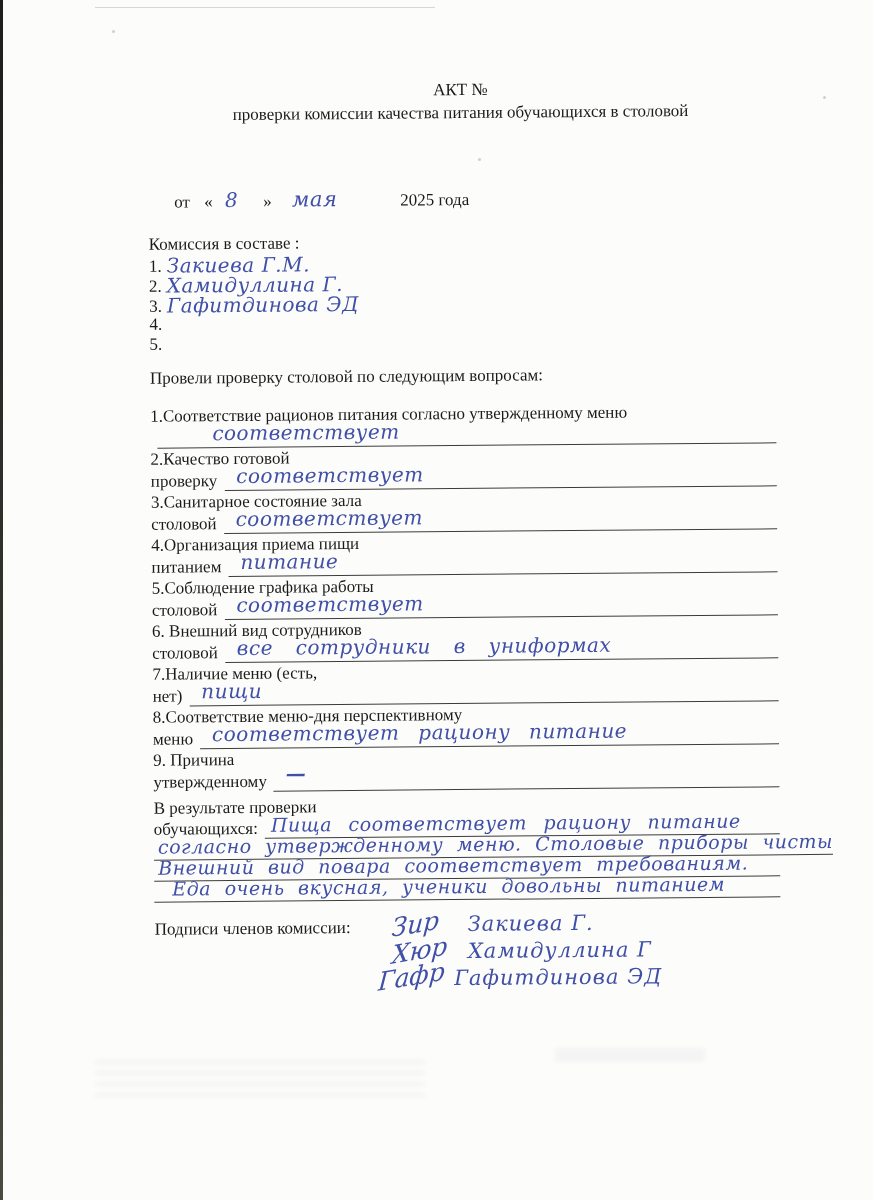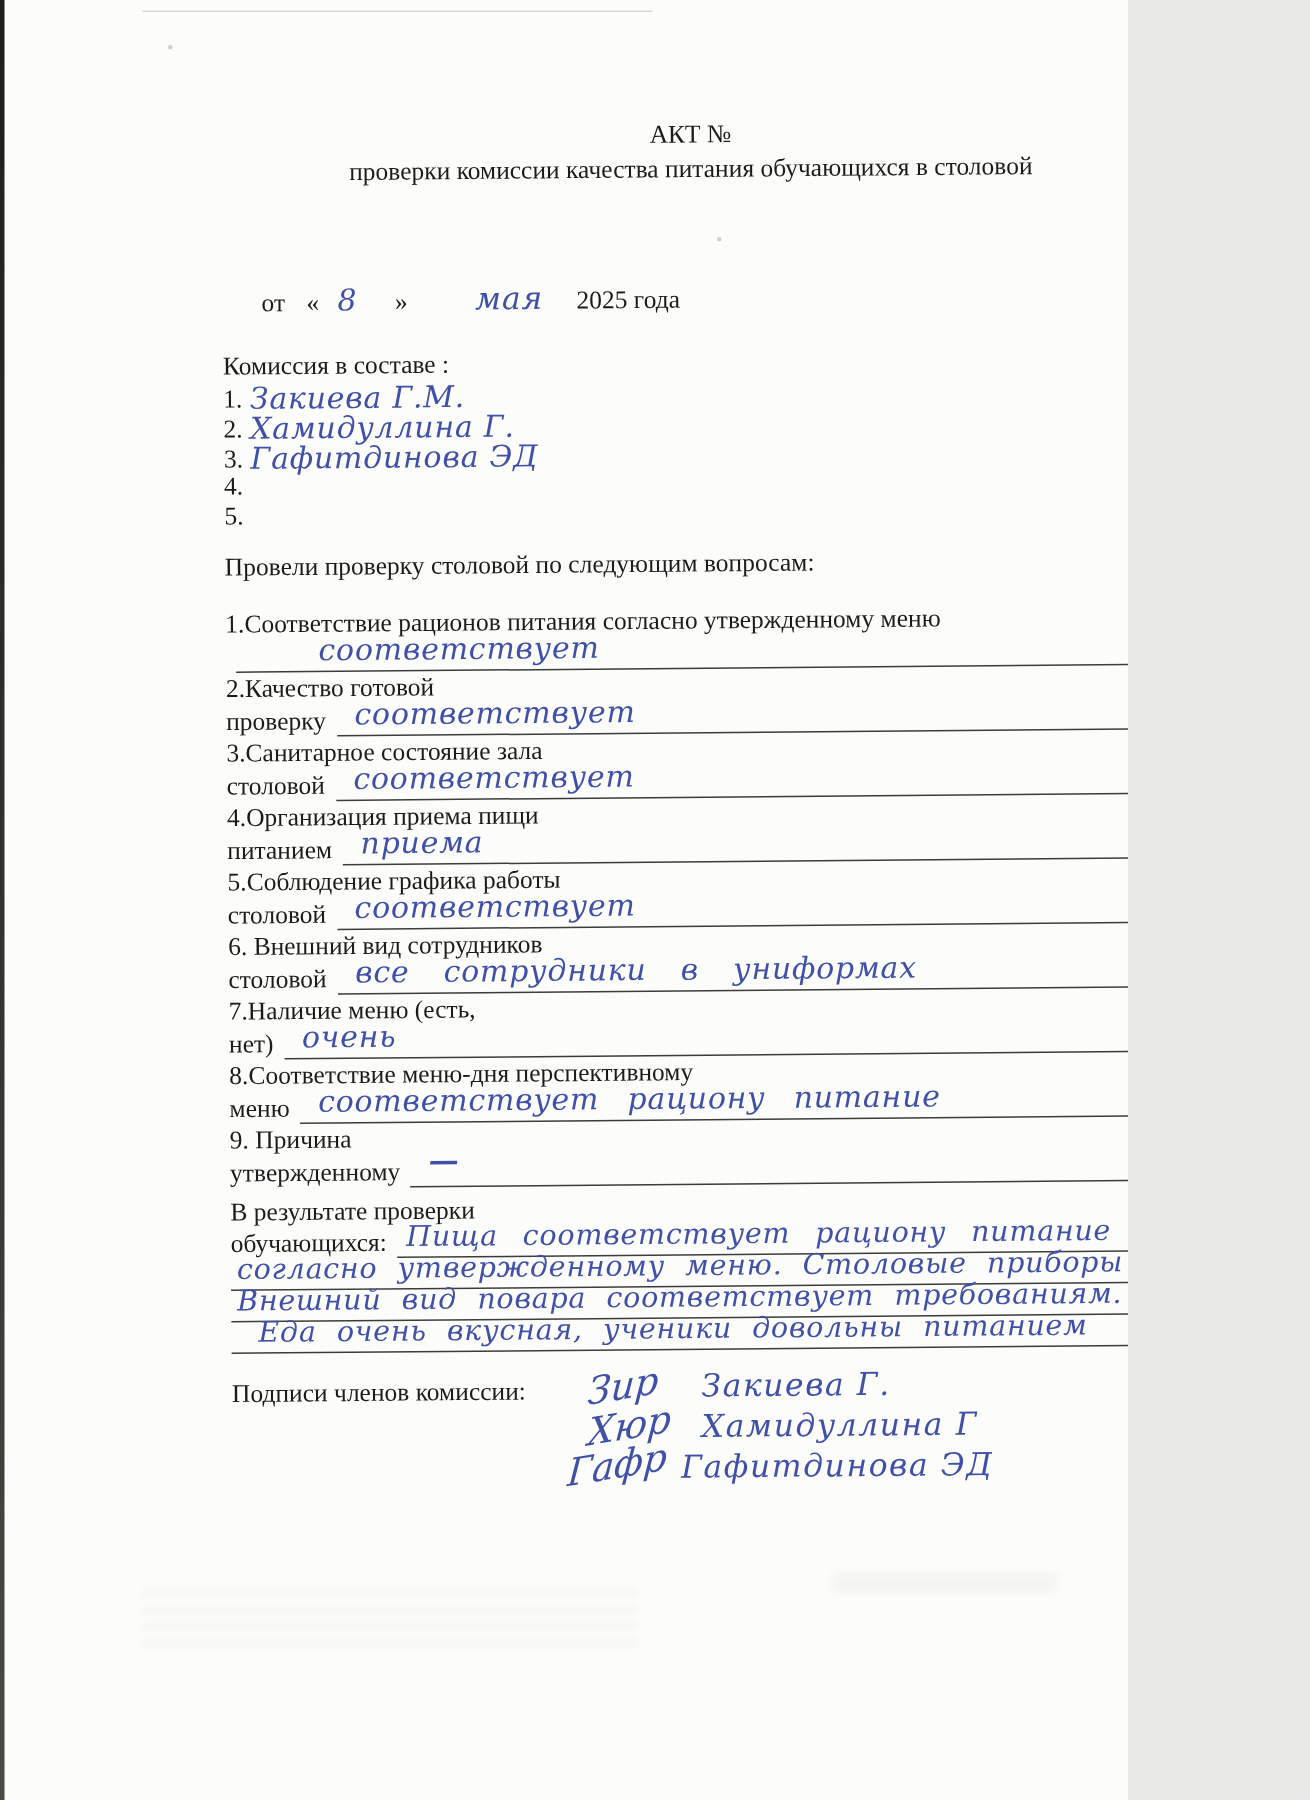--- a/index.html
+++ b/index.html
@@ -1,34 +1,34 @@
 <!DOCTYPE html>
 <html><head>
 <meta charset="utf-8">
 <style>
   html,body{margin:0;padding:0;}
   body{width:873px;height:1200px;background:#e9e9e6;}
-  .page{position:relative;width:752px;height:1200px;background:#fcfcfa;overflow:hidden;
+  .page{position:relative;width:873px;height:1200px;background:#fcfcfa;overflow:hidden;
         font-family:"Liberation Serif","DejaVu Serif",serif;color:#1b1b1b;}
   .edge-left{position:absolute;left:0;top:0;width:3px;height:1200px;
         background:linear-gradient(to bottom,#1d1d1b,#34342f 55%,#4a4a43);}
   .top-scan-line{position:absolute;left:95px;top:7px;width:340px;height:1px;background:#d7d7d1;}
   .speck{position:absolute;width:3px;height:3px;border-radius:50%;background:#9a9a94;opacity:.45;}
   .sp1{left:112px;top:30px;} .sp2{left:478px;top:158px;} .sp3{left:823px;top:96px;}
 
   .content{position:absolute;left:150px;top:0;width:626px;transform:rotate(-0.5deg);
         transform-origin:50% 40%;font-size:17px;}
 
   .title-block{margin-top:78px;text-align:center;line-height:23px;}
 
   .date-row{margin-top:62px;margin-left:26px;line-height:24px;white-space:nowrap;}
   .date-row .q-open{margin-left:10px;}
   .date-row .hw-day{margin-left:8px;display:inline-block;width:30px;}
   .date-row .q-close{margin-left:4px;}
-  .date-row .hw-month{display:inline-block;width:86px;text-align:right;}
+  .date-row .hw-month{margin-left:16px;display:inline-block;width:86px;}
   .date-row .year{margin-left:18px;margin-top:36px;}
 
   .hw{font-family:"DejaVu Serif",serif;font-style:italic;color:#4050a8;letter-spacing:.5px;}
 
   .commission{margin-top:20px;line-height:20px;}
   .member-row{height:20px;line-height:20px;}
   .member-row .hw{display:inline-block;font-size:20px;line-height:20px;margin-left:5px;position:relative;top:1px;}
 
   .intro{margin-top:13px;line-height:22px;}
 
@@ -137,21 +137,21 @@
         <div class="ans-row">
           <span class="ans-label">столовой</span>
           <span class="ans-line"><span class="hw">соответствует</span></span>
         </div>
       </div>
 
       <div class="q-block q4">
         <div class="q-text">4.Организация приема пищи</div>
         <div class="ans-row">
           <span class="ans-label">питанием</span>
-          <span class="ans-line"><span class="hw">приема</span></span>
+          <span class="ans-line"><span class="hw">питание</span></span>
         </div>
       </div>
 
       <div class="q-block q5">
         <div class="q-text">5.Соблюдение графика работы</div>
         <div class="ans-row">
           <span class="ans-label">столовой</span>
           <span class="ans-line"><span class="hw">соответствует</span></span>
         </div>
       </div>
@@ -161,21 +161,21 @@
         <div class="ans-row">
           <span class="ans-label">столовой</span>
           <span class="ans-line"><span class="hw">все сотрудники в униформах</span></span>
         </div>
       </div>
 
       <div class="q-block q7">
         <div class="q-text">7.Наличие меню (есть,</div>
         <div class="ans-row">
           <span class="ans-label">нет)</span>
-          <span class="ans-line"><span class="hw">очень</span></span>
+          <span class="ans-line"><span class="hw">пищи</span></span>
         </div>
       </div>
 
       <div class="q-block q8">
         <div class="q-text">8.Соответствие меню-дня перспективному</div>
         <div class="ans-row">
           <span class="ans-label">меню</span>
           <span class="ans-line"><span class="hw">соответствует рациону питание</span></span>
         </div>
       </div>

